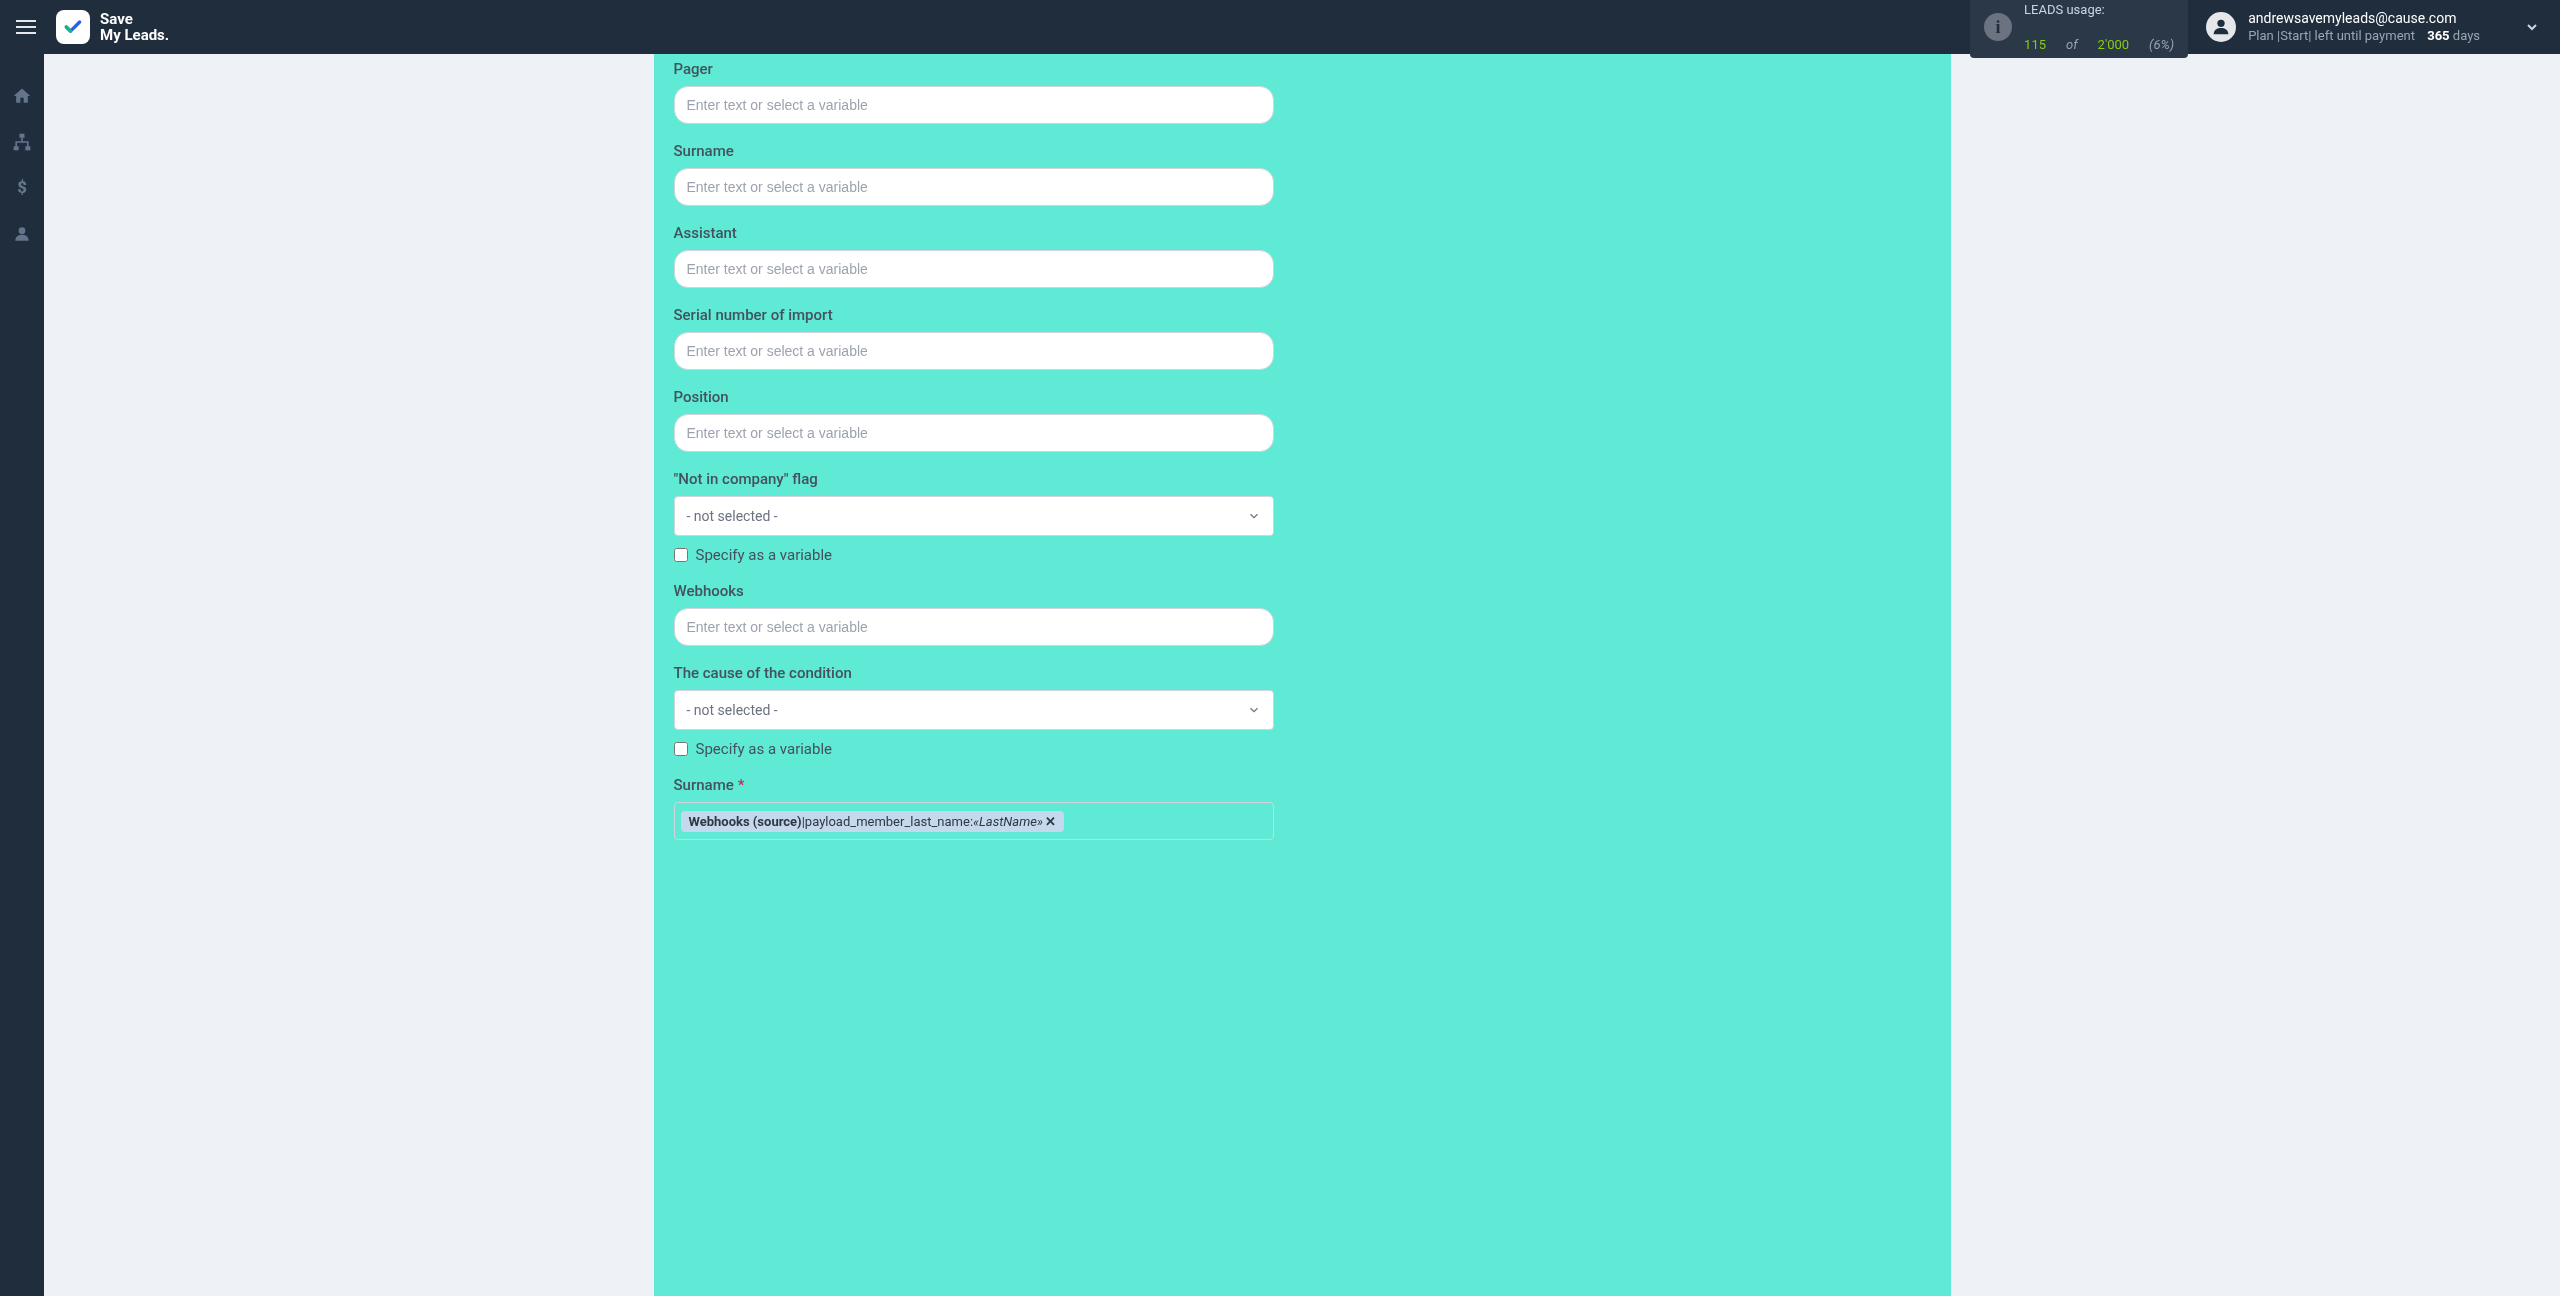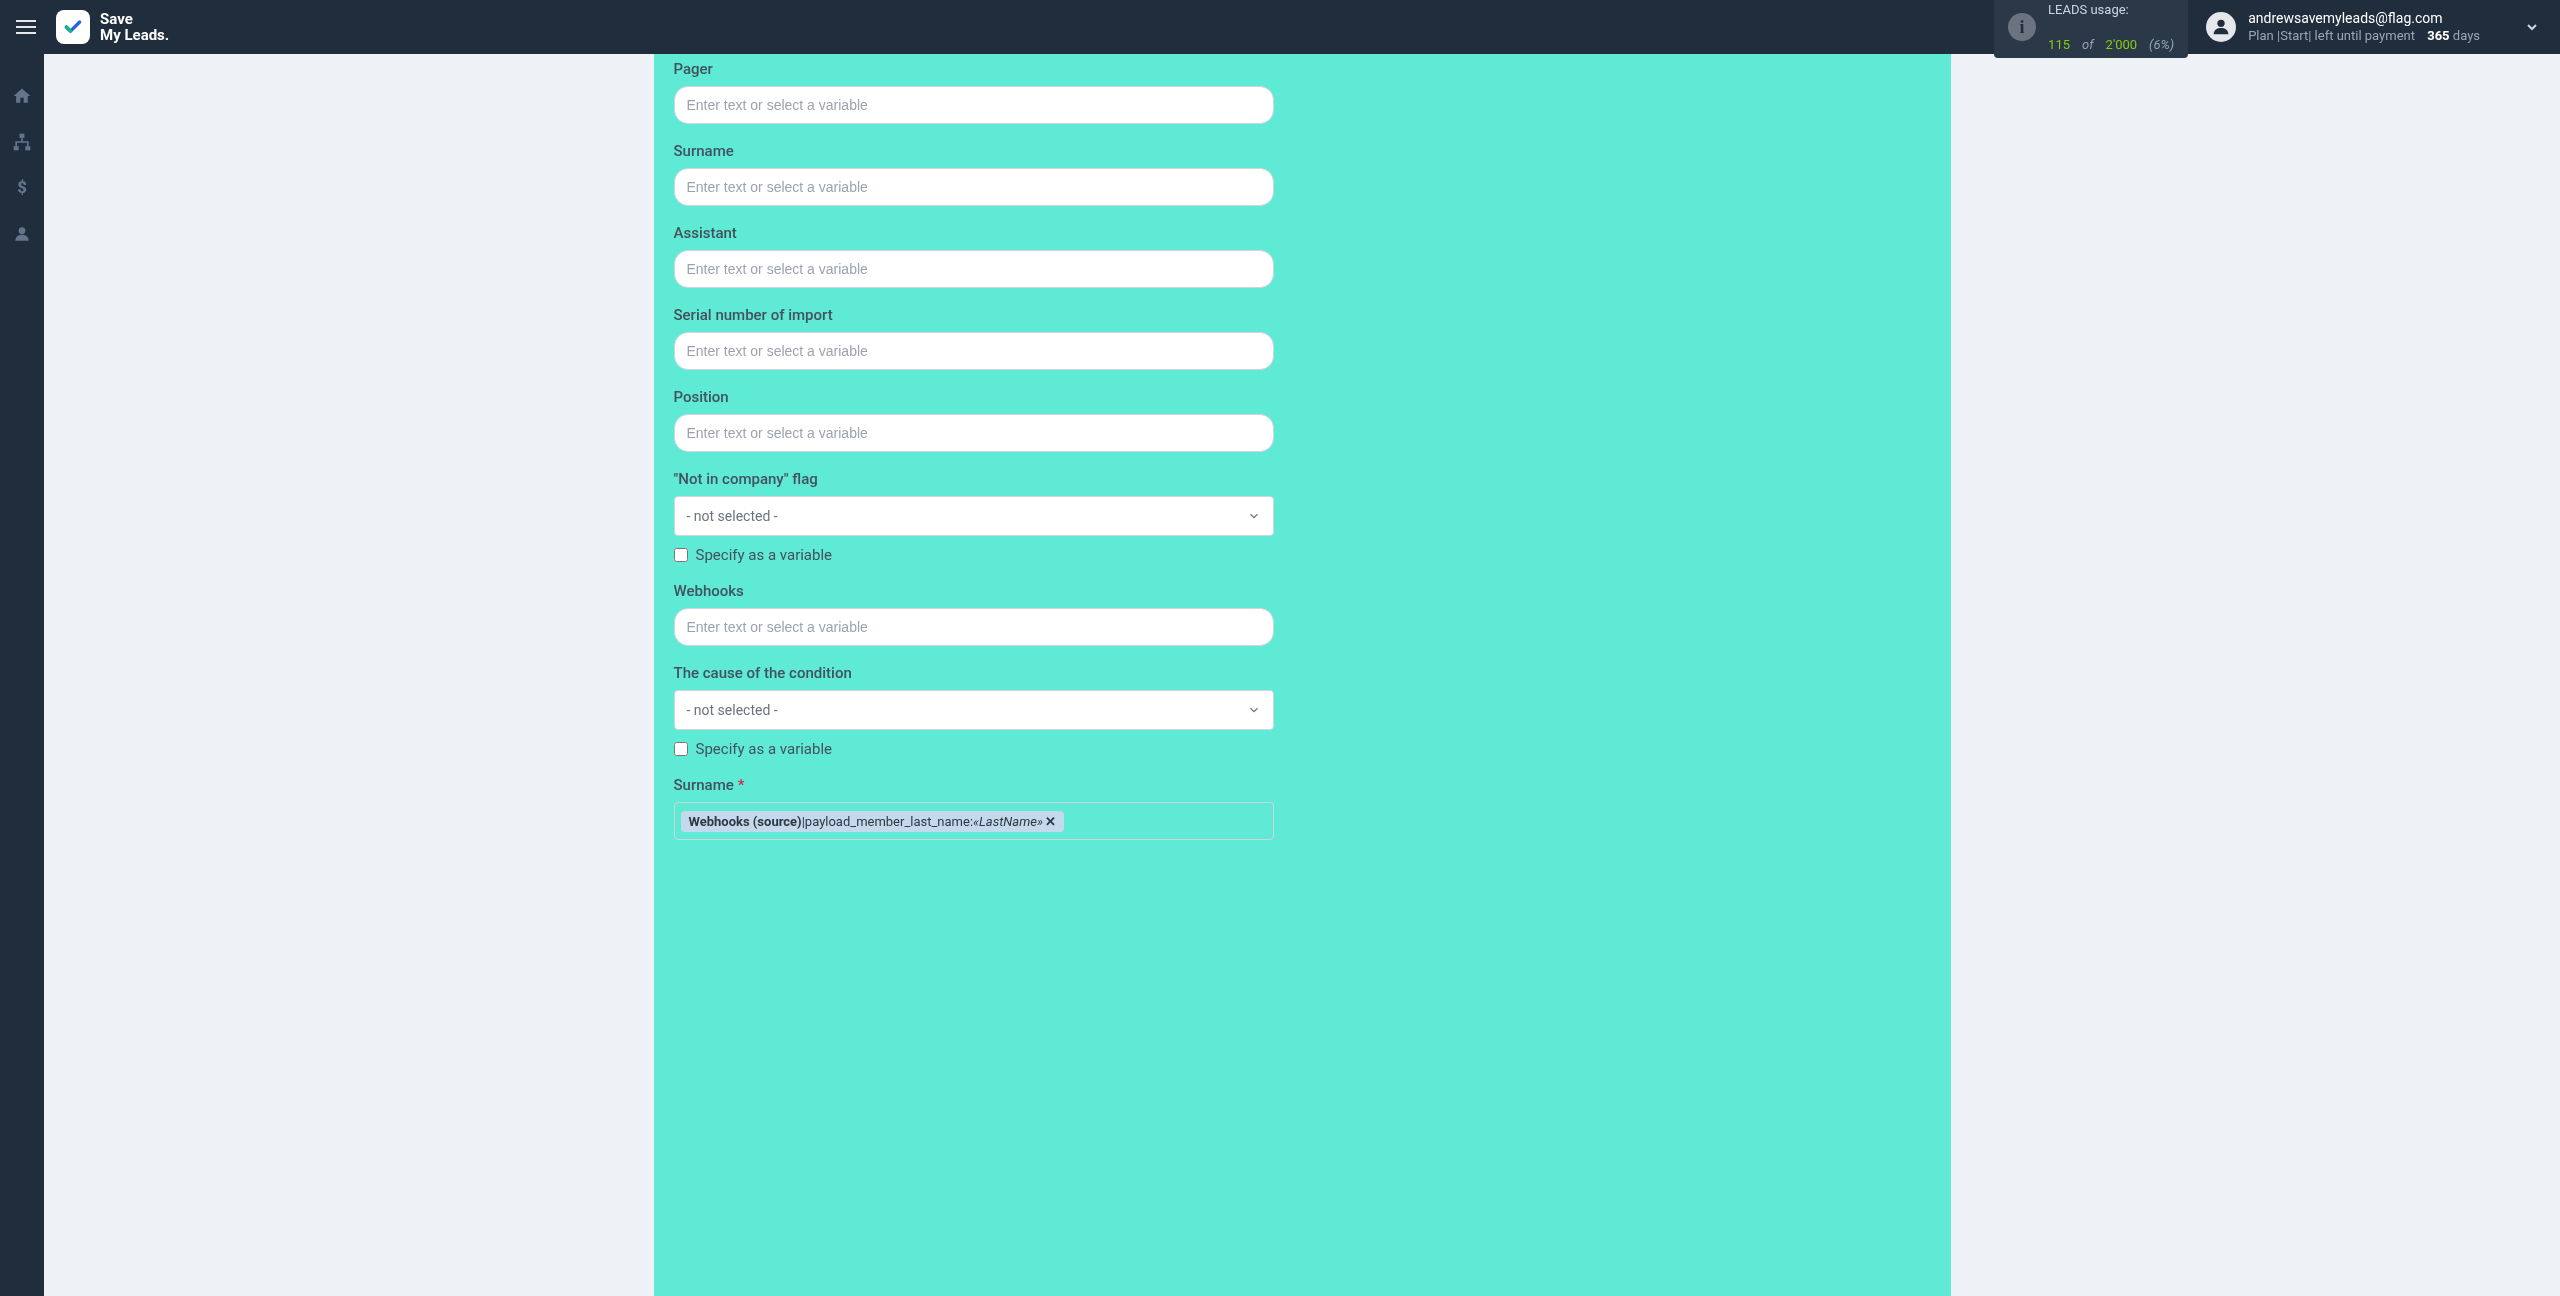--- a/index.html
+++ b/index.html
@@ -86,21 +86,21 @@
       font-weight: 900;
       font-family: Georgia, serif;
       font-size: 18px;
     }
     .leads-text {
       font-size: 13px;
       color: #cbd5e1;
     }
     .leads-text .row2 {
       display: flex;
-      gap: 12px;
+      gap: 20px;
       align-items: baseline;
       margin-top: 20px;
     }
     .leads-text .green {
       color: #84cc16;
     }
     .leads-text .muted {
       color: #94a3b8;
       font-style: italic;
     }
@@ -306,21 +306,21 @@
     </div>
   </div>
   <div class="user-box">
     <div class="avatar">
       <svg width="22" height="22" viewBox="0 0 24 24" fill="#1f2d3d">
         <circle cx="12" cy="8" r="4"></circle>
         <path d="M4 20 C4 15 8 13 12 13 C16 13 20 15 20 20 Z"></path>
       </svg>
     </div>
     <div class="user-text">
-      <div>andrewsavemyleads@flag.com</div>
+      <div>andrewsavemyleads@cause.com</div>
       <div class="sub">
         <span>Plan |</span><span>Start</span><span>|</span>
         <span>left until payment</span>
         <span class="bold">365</span>
         <span>days</span>
       </div>
     </div>
     <div class="caret-down">
       <svg width="16" height="16" viewBox="0 0 24 24" fill="none" stroke="#cbd5e1" stroke-width="3">
         <path d="M6 9 L12 15 L18 9"></path>

